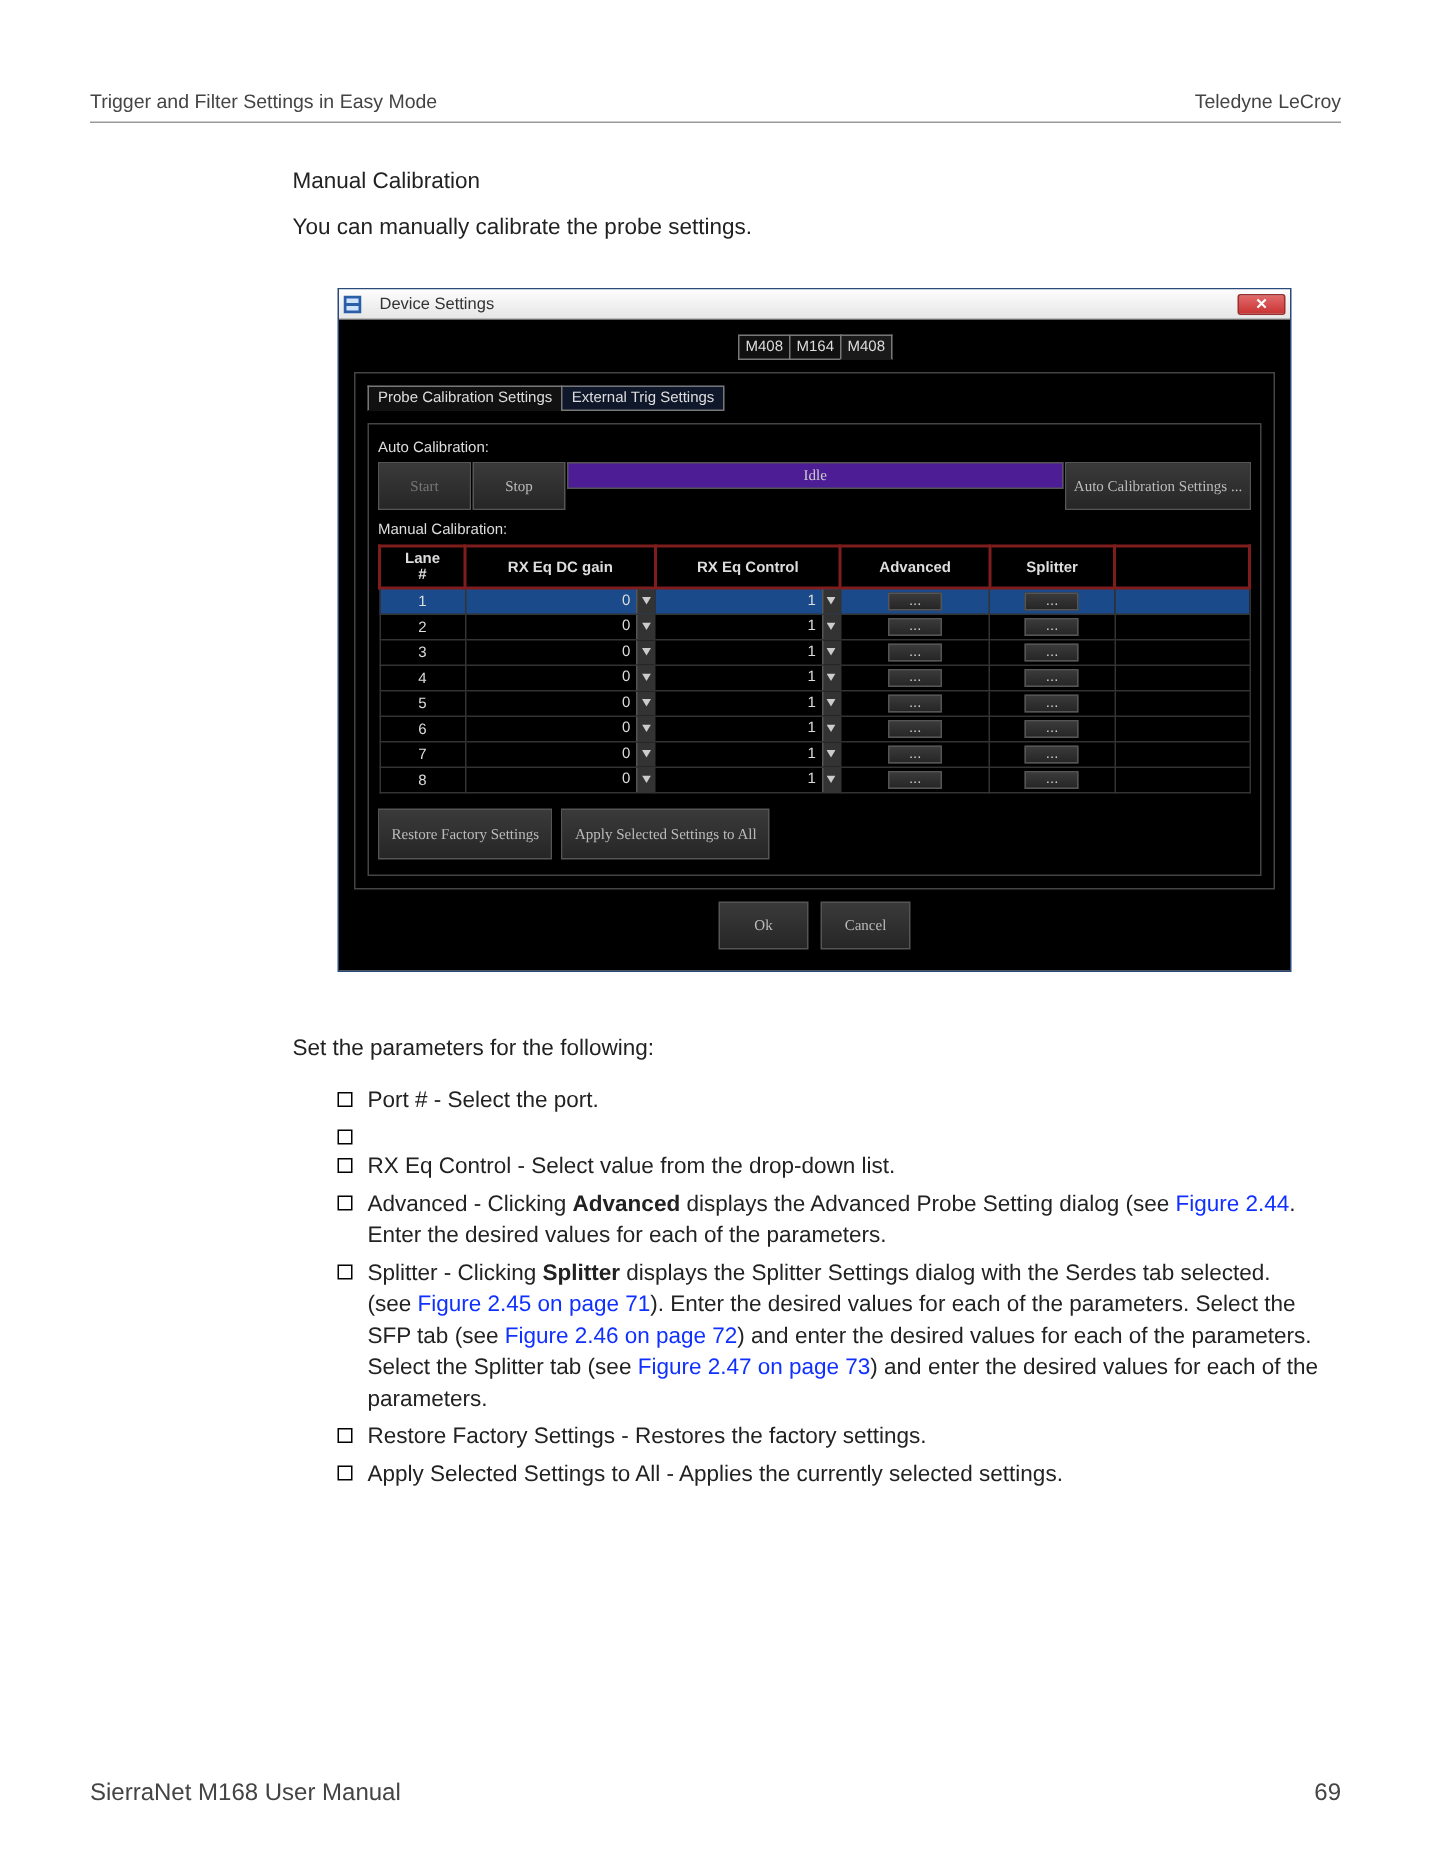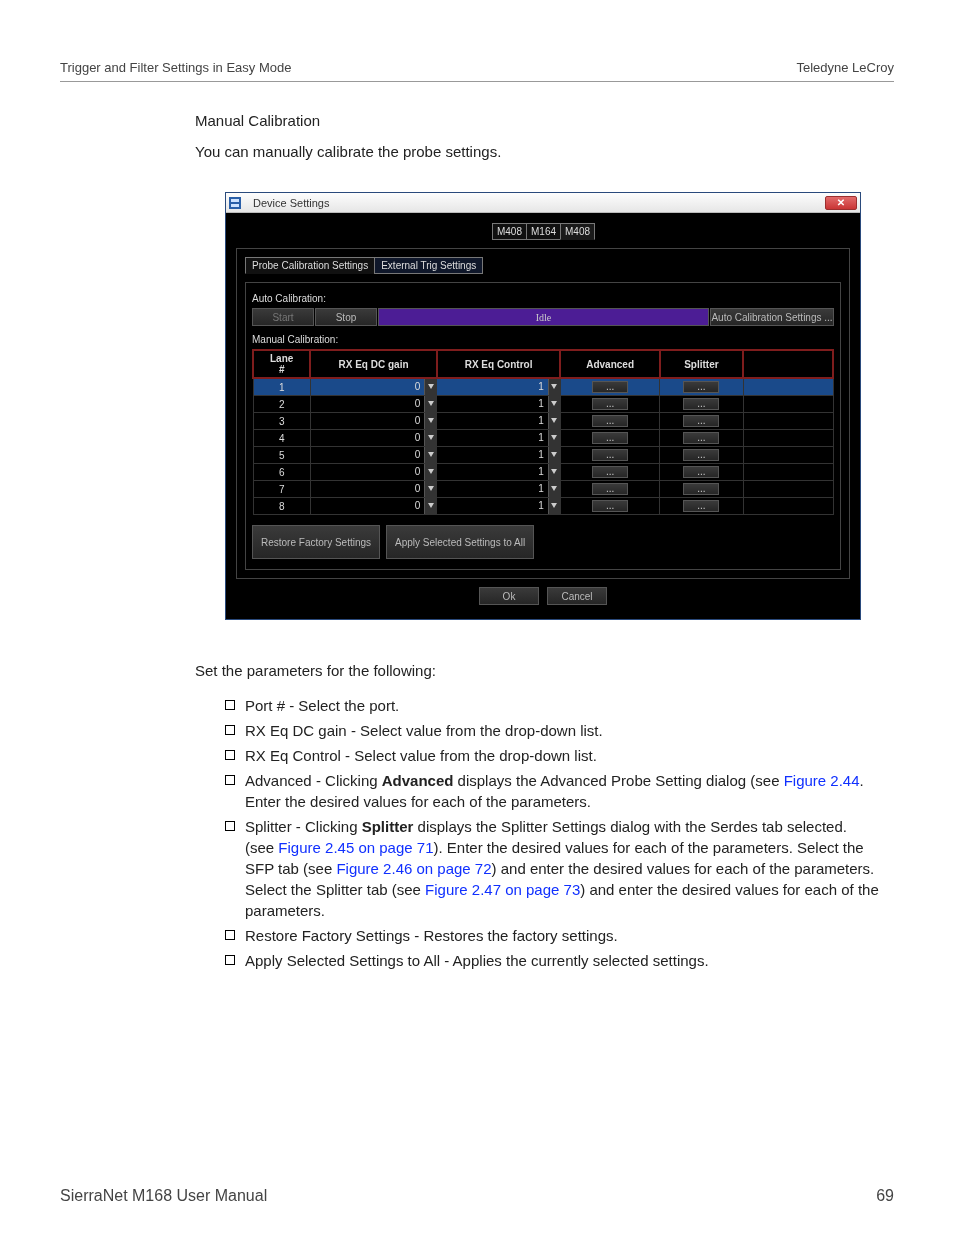--- a/index.html
+++ b/index.html
@@ -57,21 +57,22 @@
     background: #0f172a; color: #ddd; margin-right: -1px;
   }
   .stab.active { background: #111; border-bottom-color: #111; }
   .panel-frame { border: 1px solid #444; padding: 6px 6px 10px 6px; }
   .section-label { color: #ddd; font-size: 10px; margin: 4px 0 4px 0; }
   .auto-row { display: flex; gap: 1px; align-items: stretch; margin-bottom: 8px; }
   .dbtn {
     background: linear-gradient(#3a3a3a,#262626);
     border: 1px solid #555; color: #bbb; font-size: 10px;
     display: flex; align-items: center; justify-content: center;
-    height: 18px;
+    height: 32px;
+    font-family: Liberation Serif, serif;
   }
   .dbtn.disabled { color: #777; }
   .start-btn { width: 62px; }
   .stop-btn { width: 62px; }
   .status-field {
     flex: 1; border: 1px solid #555; background: #4c1d95; color: #ccc;
     font-size: 10px; display: flex; align-items: center; justify-content: center;
     height: 18px;
     font-family: Liberation Serif, serif;
   }
@@ -394,21 +395,20 @@
   </div>
 
   <p class="body-text">Set the parameters for the following:</p>
   <ul class="param-list">
     <li>
         <span class="bullet-box"></span>
         <span class="li-text">Port # - Select the port.</span>
       </li>
     <li>
         <span class="bullet-box"></span>
-        <span class="li-text">RX Eq DC gain - Select value from the drop-down list.</span>
       </li>
     <li>
         <span class="bullet-box"></span>
         <span class="li-text">RX Eq Control - Select value from the drop-down list.</span>
       </li>
     <li>
         <span class="bullet-box"></span>
       <span class="li-text">
         <span>Advanced - Clicking </span><b>Advanced</b><span> displays the Advanced Probe Setting dialog (see </span><span class="xref">Figure 2.44</span><span>. Enter the desired values for each of the parameters.</span>
       </span>

